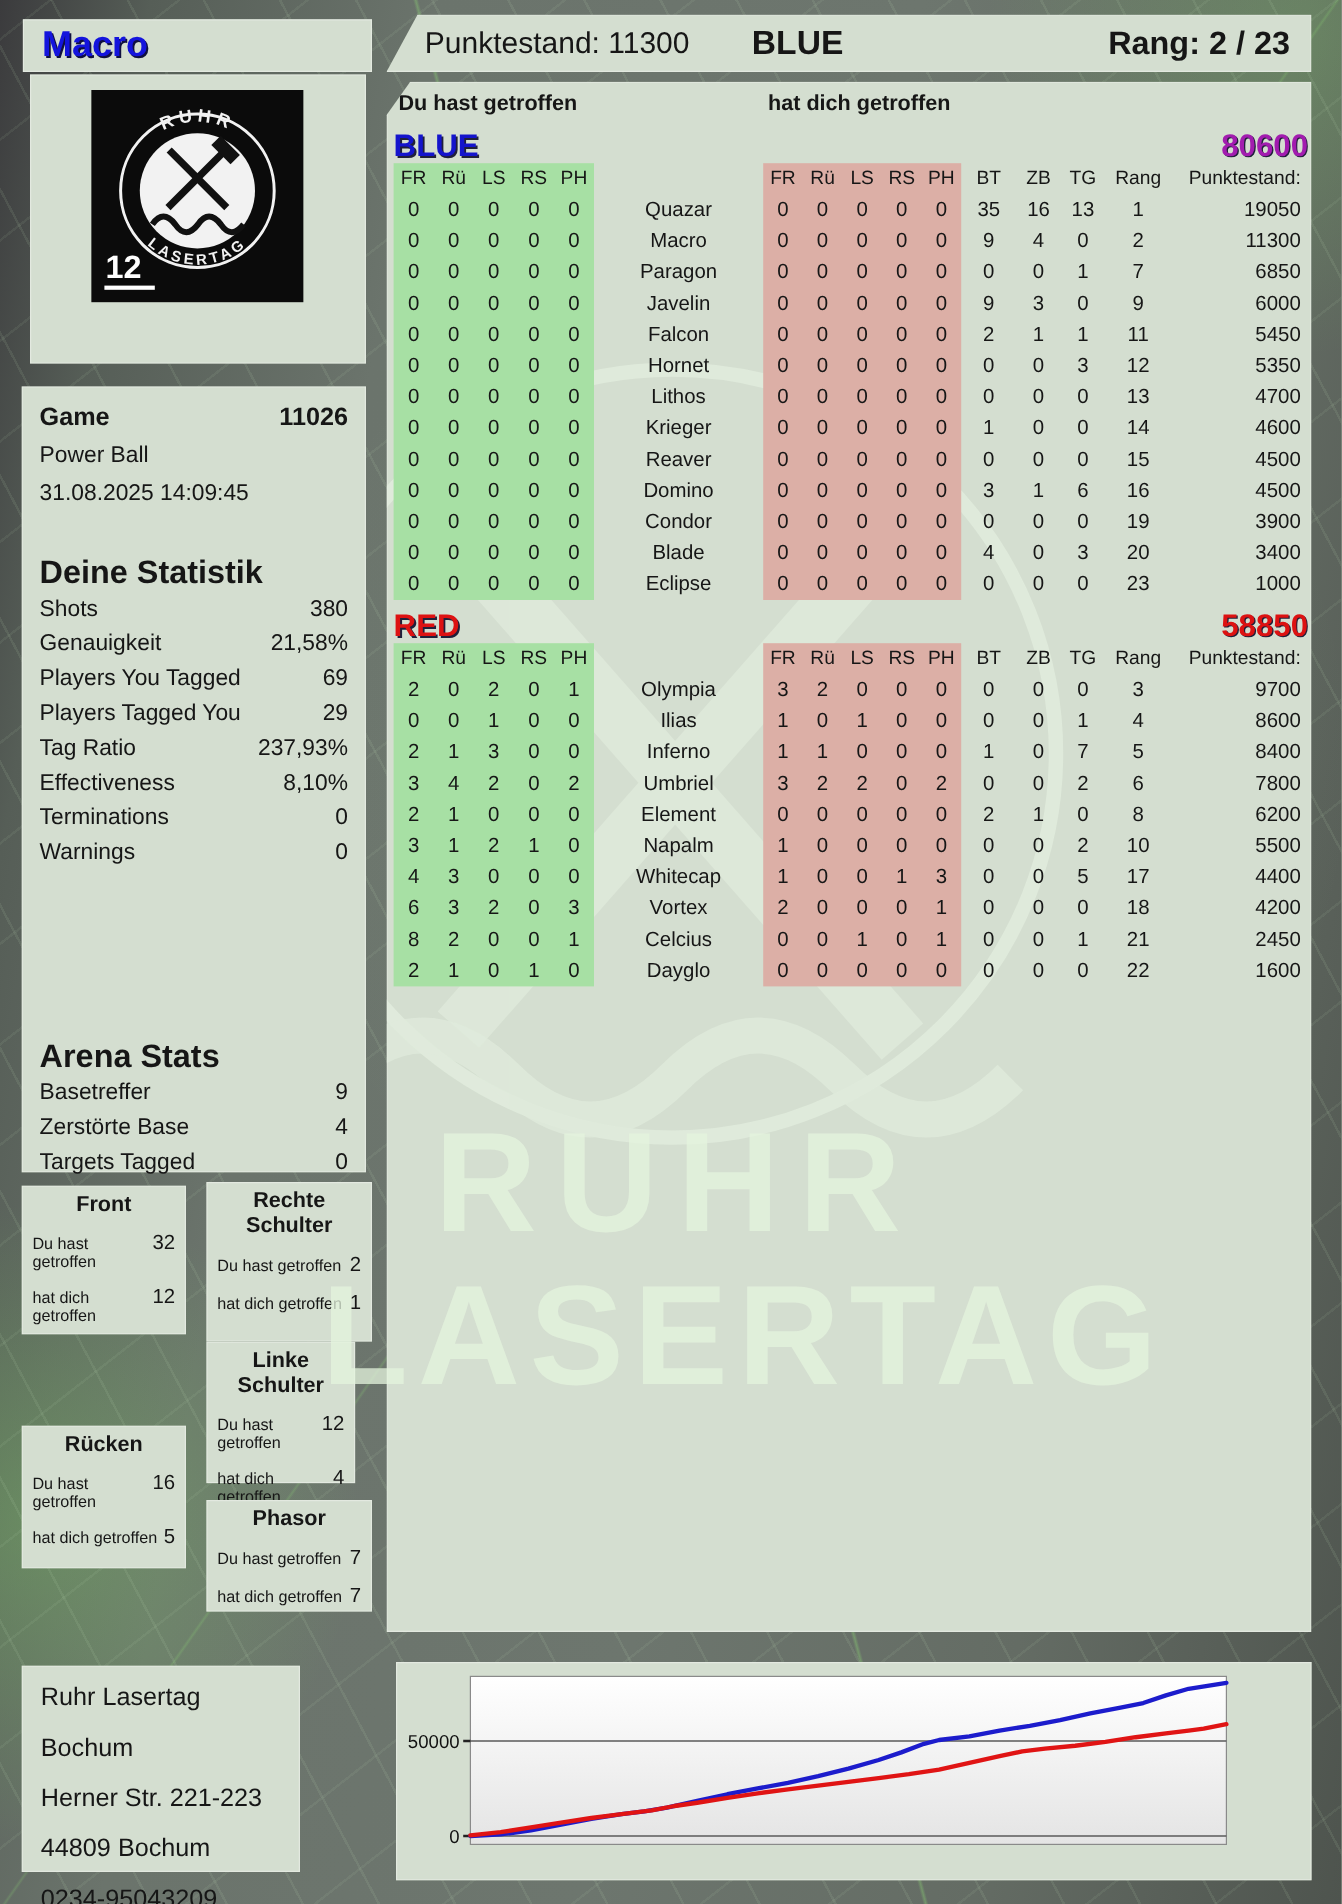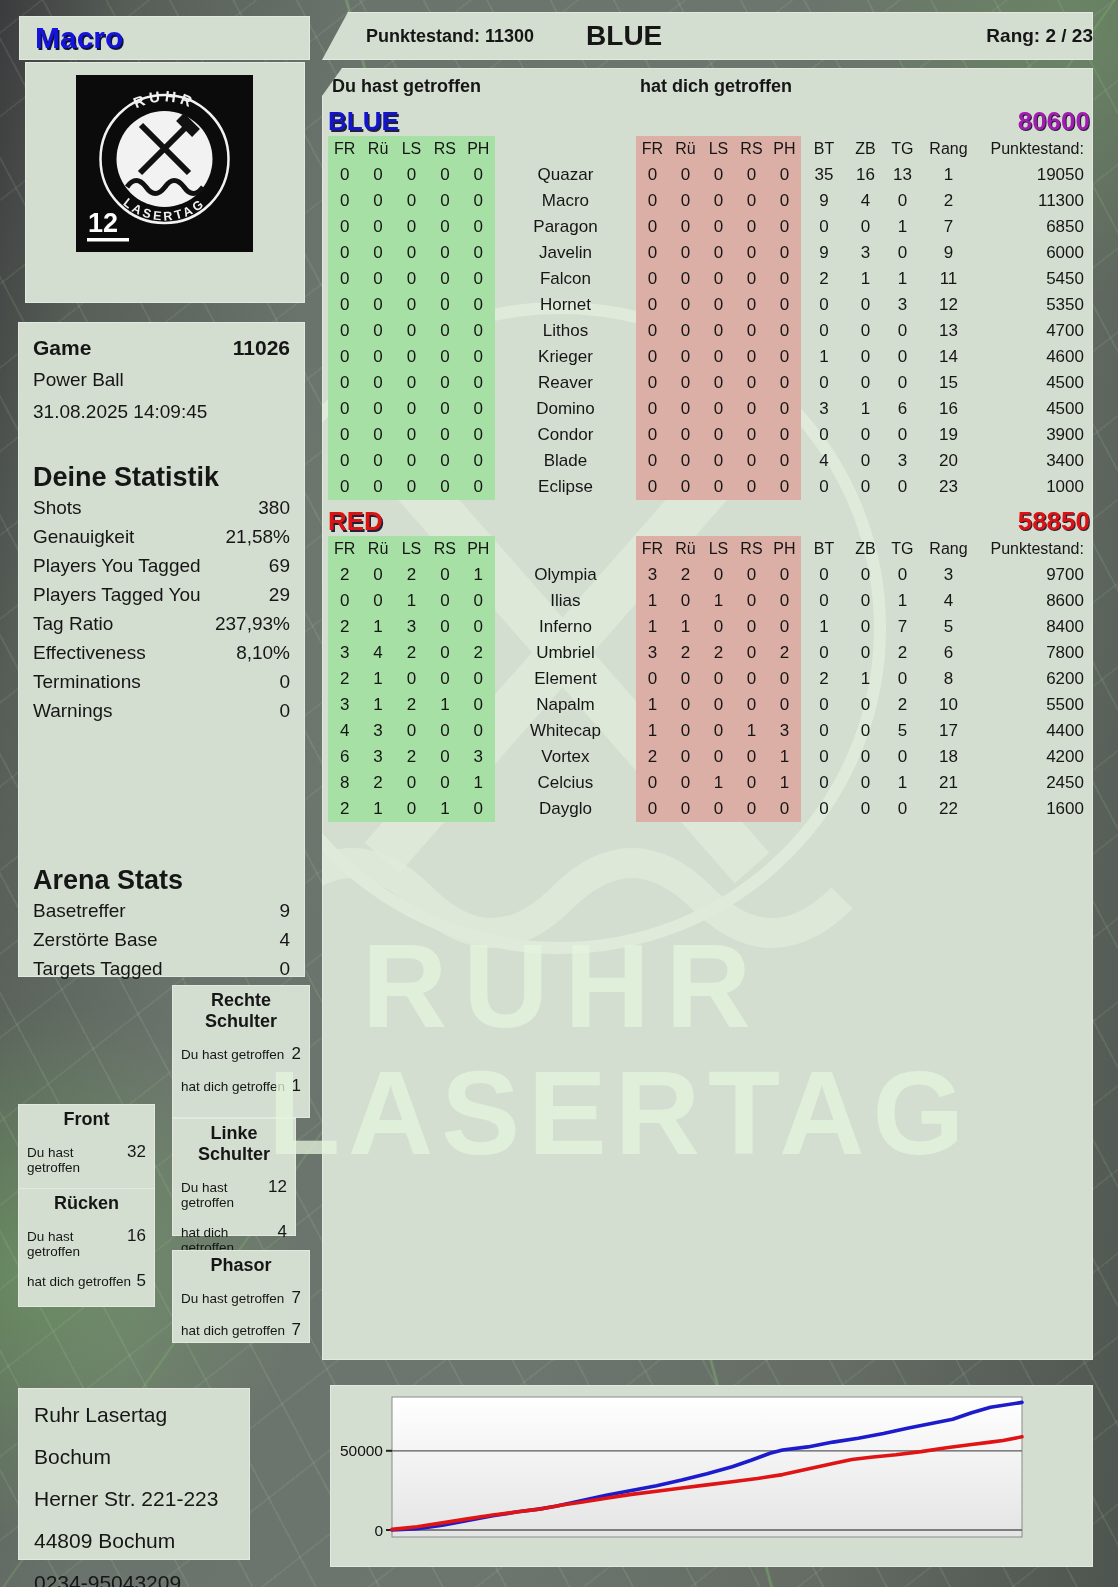--- a/index.html
+++ b/index.html
@@ -34,39 +34,39 @@
     z-index:1;
   }
   
   .macro-box{left:19px;top:16px;width:291px;height:44px;display:flex;align-items:center;padding-left:16px;box-sizing:border-box;}
   .macro-box .player-name{font-size:30px;font-weight:bold;color:#1414dd;text-shadow:1.5px 1.5px 0 #101040;}
   .header-strip{
     left:322px;top:12px;width:771px;height:48px;
     clip-path:polygon(26px 0,100% 0,100% 100%,0 100%);
     display:flex;align-items:center;box-sizing:border-box;
   }
-  .header-strip .points{font-size:18px;font-weight:bold;margin-left:44px;}
+  .header-strip .points{font-size:25px;font-weight:normal;margin-left:32px;}
   .header-strip .team{font-size:28px;font-weight:bold;margin-left:52px;}
-  .header-strip .rank{font-size:19px;font-weight:bold;margin-left:auto;}
+  .header-strip .rank{font-size:27px;font-weight:bold;margin-left:auto;margin-right:18px;}
   
   .logo-panel{left:25px;top:62px;width:280px;height:241px;}
   .logo-box{position:absolute;left:51px;top:13px;}
   
   .stats-panel{left:18px;top:322px;width:287px;height:655px;padding:10px 15px;box-sizing:border-box;}
   .srow{display:flex;justify-content:space-between;font-size:19px;line-height:29px;gap:20px;}
   .srow.bold{font-weight:bold;font-size:21px;line-height:32px;}
   .sline{font-size:19px;line-height:32px;}
   .sec-title{font-weight:bold;font-size:27px;line-height:32px;margin-top:11px;}
   .gap22{height:22px;} .gap135{height:128px;}
   
   .hitbox{box-sizing:border-box;padding:5px 9px;}
   .hit-title{font-weight:bold;font-size:18px;text-align:center;margin-bottom:4px;}
   .hit-row{display:flex;justify-content:space-between;align-items:baseline;margin-top:12px;}
   .hit-lbl{font-size:13.5px;} .hit-val{font-size:17px;}
-  .box-front{left:18px;top:1104px;width:137px;height:141px;}
+  .box-front{left:18px;top:988px;width:137px;height:124px;}
   .box-ruecken{left:18px;top:1188px;width:137px;height:119px;}
   .box-rechte{left:172px;top:985px;width:138px;height:133px;}
   .box-linke{left:172px;top:1118px;width:124px;height:118px;}
   .box-phasor{left:172px;top:1250px;width:138px;height:93px;}
   
   .address-panel{left:18px;top:1388px;width:232px;height:172px;padding:6px 16px;box-sizing:border-box;}
   .address-panel div{font-size:21px;line-height:42px;}
   
   .main-panel{
     left:322px;top:68px;width:771px;height:1292px;

